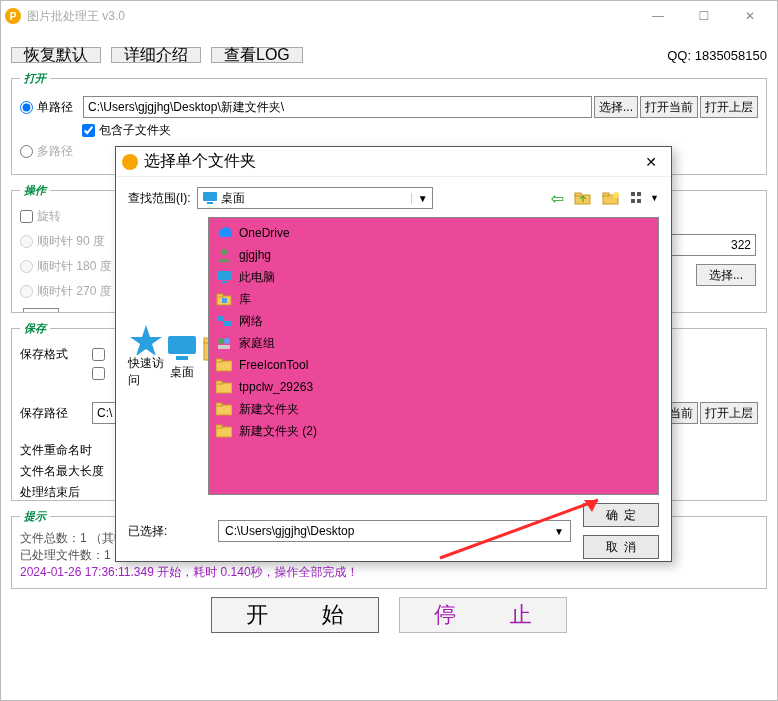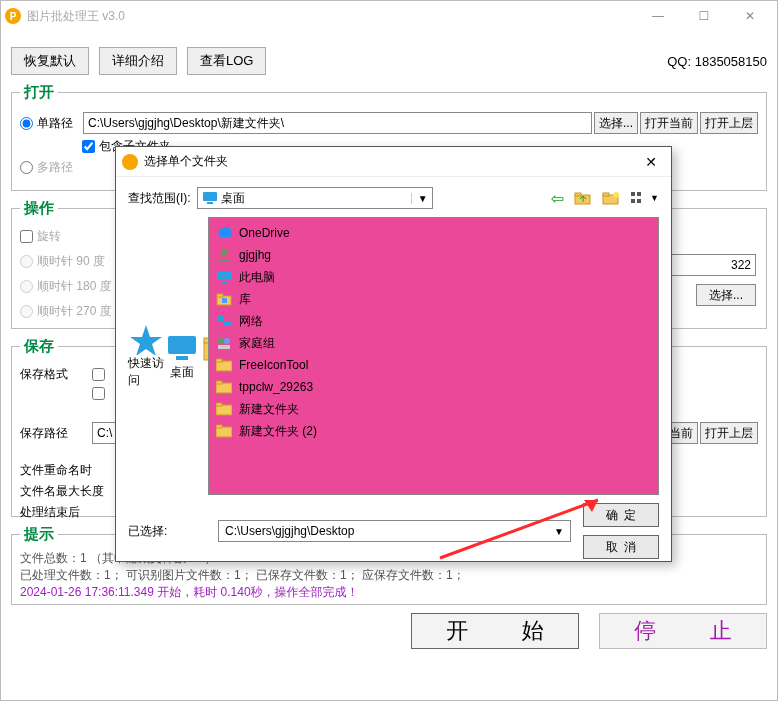--- a/index.html
+++ b/index.html
@@ -5,47 +5,47 @@
   *{box-sizing:border-box;margin:0;padding:0;font-family:"Microsoft YaHei","SimSun",sans-serif;}
   body{background:#fff;width:778px;height:701px;position:relative;overflow:hidden;font-size:12px;color:#000;}
   .window{width:778px;height:701px;border:1px solid #bbb;}
   .titlebar{height:30px;display:flex;align-items:center;padding:0 4px;}
   .titlebar .appicon{width:16px;height:16px;border-radius:50%;background:#f7a500;margin-right:6px;display:flex;align-items:center;justify-content:center;color:#fff;font-size:10px;font-weight:bold;}
   .titlebar .title{color:#aaa;font-size:12px;}
   .titlebar .winbtns{margin-left:auto;display:flex;gap:0;}
   .titlebar .winbtn{width:46px;height:30px;display:flex;align-items:center;justify-content:center;color:#888;}
   .client{padding:6px 10px;}
   .toprow{display:flex;align-items:center;margin:10px 0 8px;}
-  .btn{border:1px solid #aaa;background:#efefef;padding:3px 12px;font-size:13px;height:28px;display:inline-flex;align-items:center;text-align:center;}
+  .btn{border:1px solid #aaa;background:#efefef;padding:3px 12px;font-size:16px;height:16px;display:inline-flex;align-items:center;text-align:center;}
   .toprow .btn{margin-right:10px;}
   .qq{margin-left:auto;font-size:13px;}
   fieldset{border:1px solid #bbb;margin-bottom:8px;padding:6px 8px 10px;}
-  legend{color:#008a44;font-size:15px;font-weight:bold;padding:0 4px;}
+  legend{color:#008a44;font-size:11px;font-weight:bold;padding:0 4px;font-style:italic;}
   .row{display:flex;align-items:center;margin:4px 0;}
   .radio,.check{margin-right:4px;}
   input[type=text]{border:1px solid #888;height:22px;padding:2px 4px;font-size:12px;}
   .pathinput{flex:1;}
   .sbtn{border:1px solid #888;background:#efefef;height:22px;padding:0 4px;font-size:12px;margin-left:2px;}
   .sub{margin-left:62px;}
   .col{display:flex;flex-direction:column;}
   .gray{color:#aaa;}
   .ops{display:flex;}
   .ops .left{width:200px;}
   .ops .right{flex:1;}
   .tips{font-size:12px;}
   .tips .l1{color:#555;}
   .tips .l2{color:#a020c0;}
-  .bigbtns{display:flex;justify-content:flex-end;gap:20px;margin-top:4px;}
+  .bigbtns{display:flex;justify-content:center;gap:20px;margin-top:4px;}
   .bigbtn{border:1px solid #666;background:#f3f3f3;font-size:22px;font-family:"SimSun";letter-spacing:24px;text-indent:24px;height:36px;width:168px;display:flex;align-items:center;justify-content:center;}
   .bigbtn.disabled{color:#a21caf;border-color:#bbb;}
   
   .dialog{position:absolute;left:115px;top:146px;width:557px;height:416px;background:#fff;border:1px solid #555;box-shadow:4px 4px 10px rgba(0,0,0,0.25);}
   .dlg-title{height:30px;display:flex;align-items:center;padding:0 6px;border-bottom:1px solid #eee;}
   .dlg-title .appicon{width:16px;height:16px;border-radius:50%;background:#f7a500;margin-right:6px;}
-  .dlg-title .title{font-size:12px;}
+  .dlg-title .title{font-size:16px;}
   .dlg-title .close{margin-left:auto;font-size:14px;padding:0 8px;}
   .dlg-body{padding:10px 12px 6px;}
   .lookin{display:flex;align-items:center;margin-bottom:8px;}
   .lookin-label{margin-right:6px;}
   .lookin-select{display:flex;align-items:center;border:1px solid #888;background:#fff;height:22px;width:236px;padding:0 4px;}
   .lookin-select .arrow{margin-left:auto;border-left:1px solid #ccc;padding-left:6px;font-size:10px;}
   .lookin-icons{margin-left:auto;display:flex;align-items:center;gap:10px;}
   .lookin-icons span{display:inline-flex;align-items:center;}
   .filearea{display:flex;border:0;}
   .places{width:80px;border-right:0;display:flex;align-items:center;padding-top:2px;}

